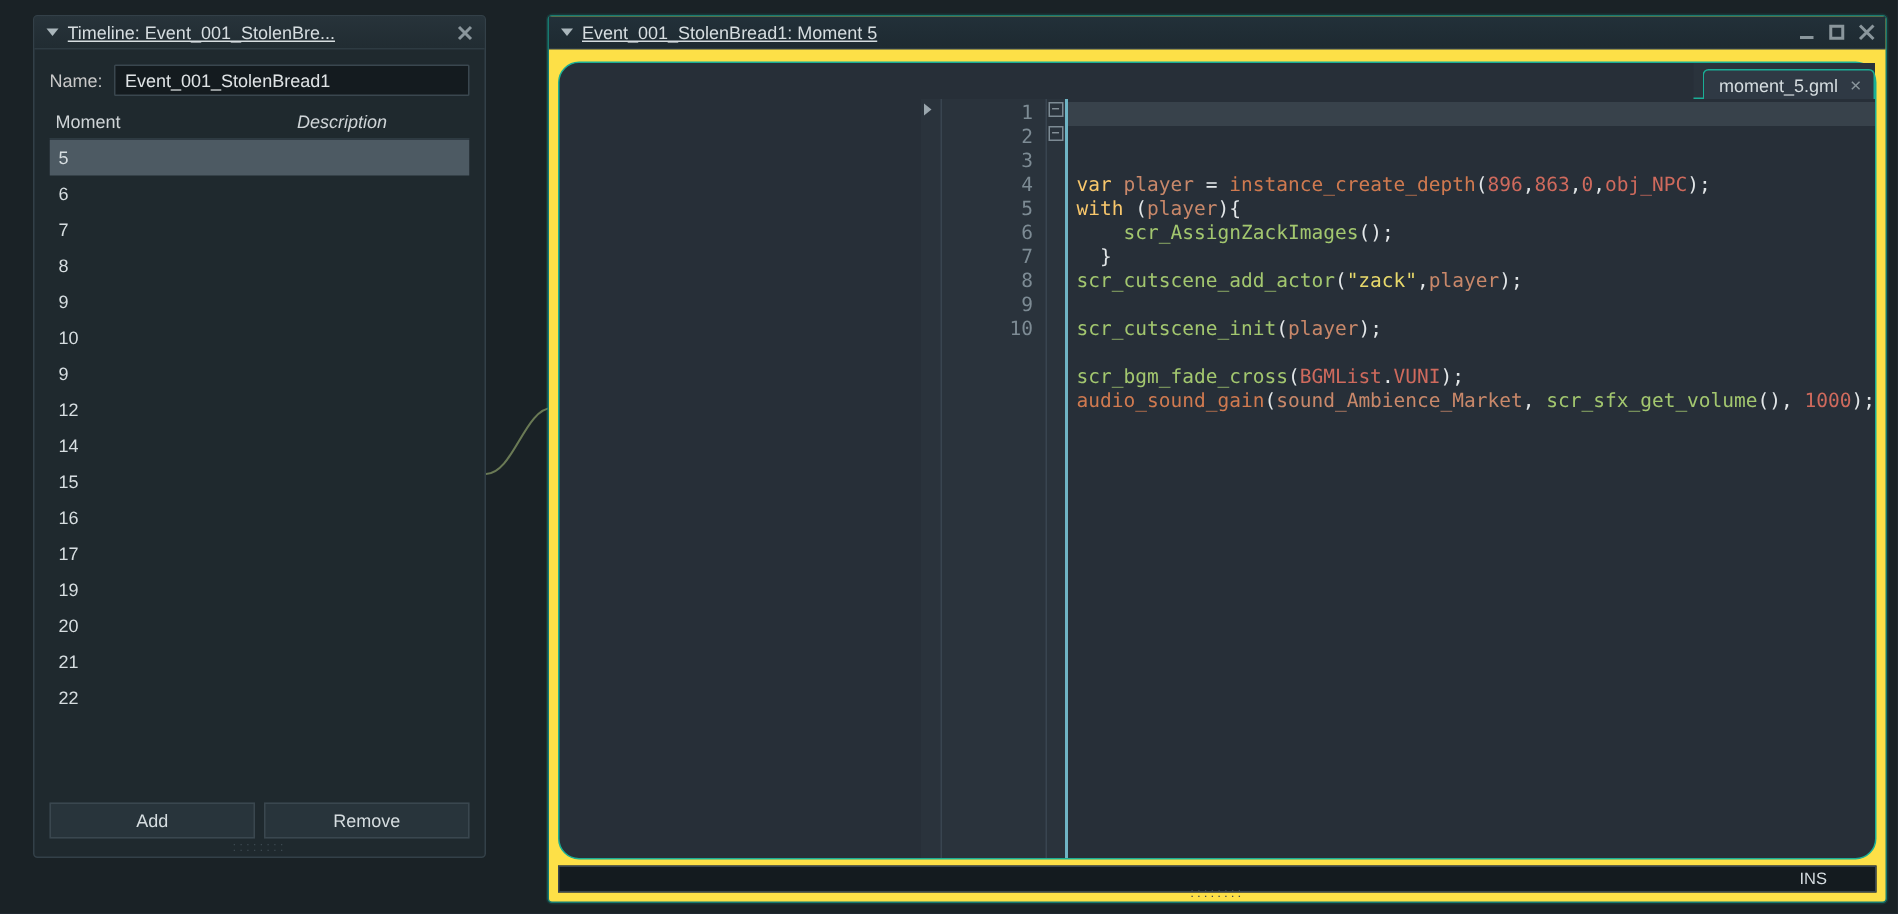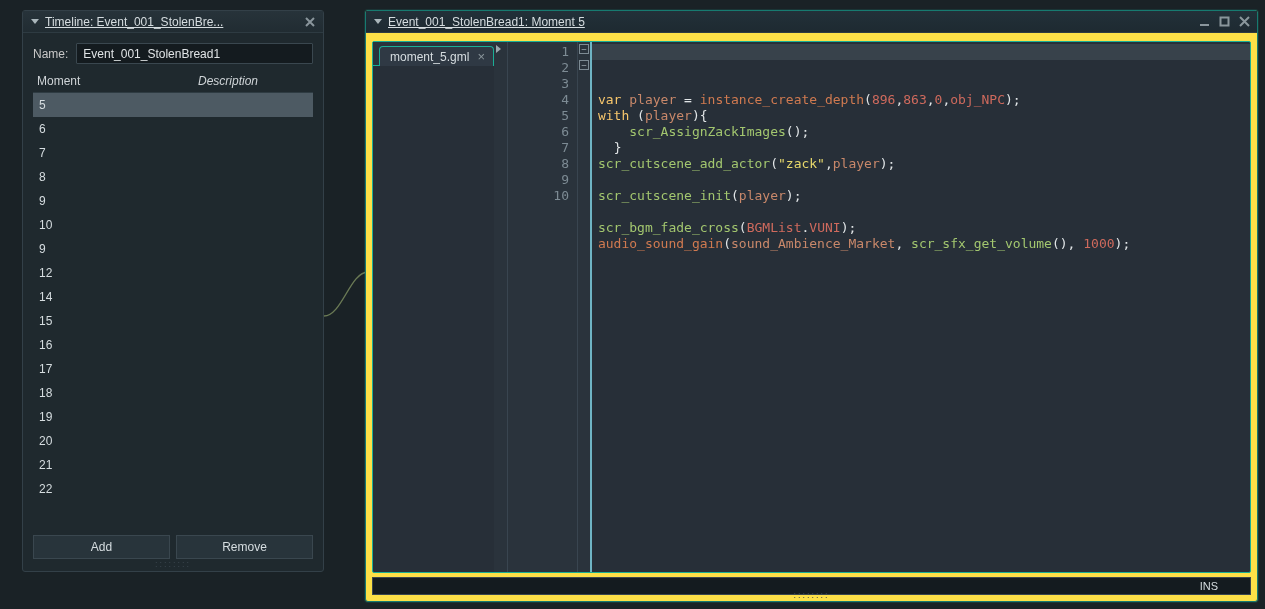--- a/index.html
+++ b/index.html
@@ -95,22 +95,22 @@
     background:#fde047; border:1px solid #177a70; border-radius:3px;
     box-shadow:0 0 0 1px rgba(24,170,150,.15);
   }
   .code-panel .panel-titlebar { background:linear-gradient(#223039,#1e2a31); }
   .code-panel .winbtns { display:flex; gap:6px; align-items:center; }
   .code-panel .winbtns span { width:14px;height:14px;display:flex;align-items:center;justify-content:center;cursor:pointer;}
   .code-panel .winbtns svg{width:11px;height:11px;stroke:#8a969c;stroke-width:2;fill:none;}
 
   .code-inner {
     position:absolute; left:6px; right:6px; top:30px; bottom:28px;
-    border:1px solid #1aae96; border-radius:2px;
-    background:#272f38; display:flex; flex-direction:row;
+    border:1px solid #1aae96; border-radius:14px;
+    background:#272f38; display:flex; flex-direction:column;align-items:flex-end;
   }
   .tab-strip {
     height:24px; display:flex; align-items:flex-end; padding-left:6px;
     border-bottom:1px solid #1aae96; background:#2a333c;
   }
   .tab {
     height:20px; display:flex; align-items:center; gap:8px;
     padding:0 8px 0 10px; background:#2f3944; color:#d6dde0; font-size:12px;
     border:1px solid #1aae96; border-bottom:none; border-top-left-radius:4px; border-top-right-radius:4px;
     margin-bottom:-1px; cursor:pointer;
@@ -190,21 +190,20 @@
         <div class="moment-row">7</div>
         <div class="moment-row">8</div>
         <div class="moment-row">9</div>
         <div class="moment-row">10</div>
         <div class="moment-row">9</div>
         <div class="moment-row">12</div>
         <div class="moment-row">14</div>
         <div class="moment-row">15</div>
         <div class="moment-row">16</div>
         <div class="moment-row">17</div>
-        <div class="moment-row">18</div>
         <div class="moment-row">19</div>
         <div class="moment-row">20</div>
         <div class="moment-row">21</div>
         <div class="moment-row">22</div>
       </div>
   </div>
   <div class="buttons-row">
     <button>Add</button>
     <button>Remove</button>
   </div>

